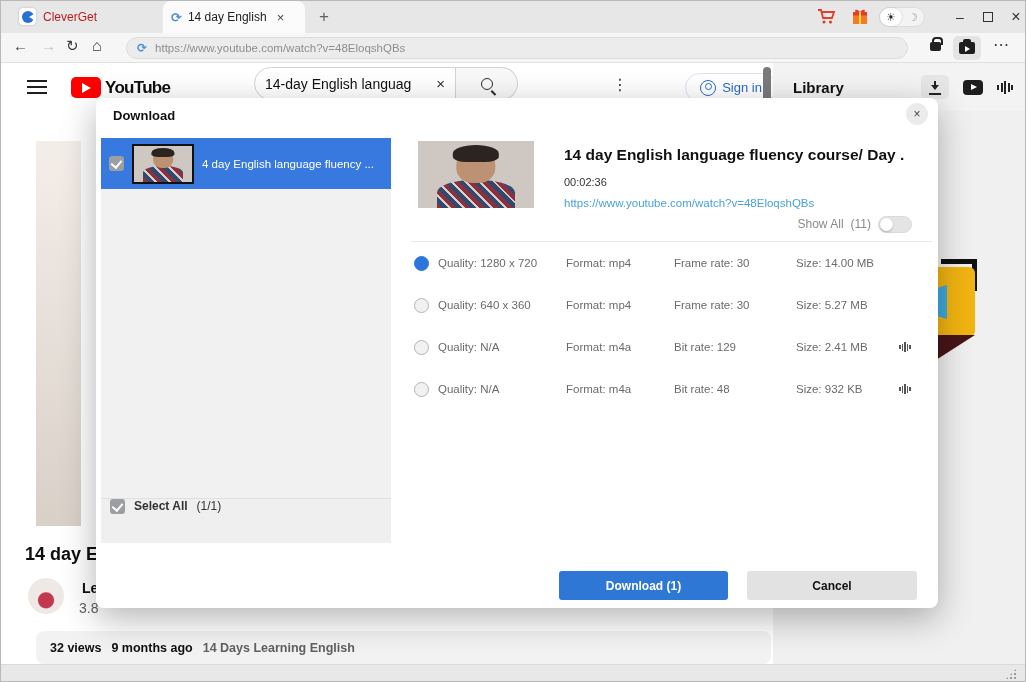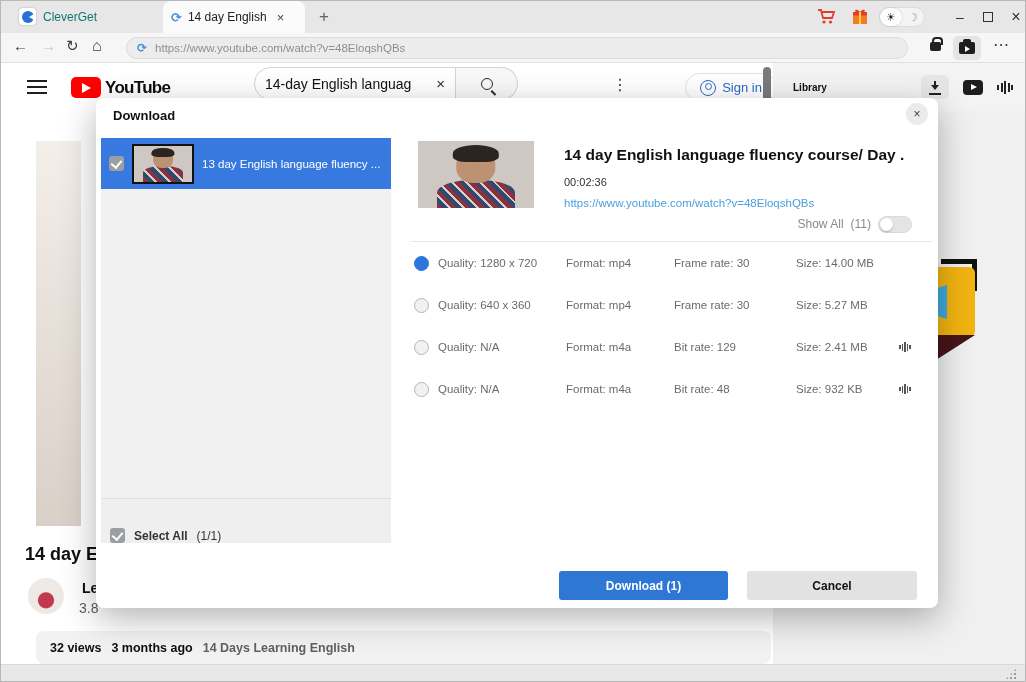--- a/index.html
+++ b/index.html
@@ -10,21 +10,21 @@
 
   
   .titlebar { left:0; top:0; width:1026px; height:32px; background:#e7e7e7; }
   .app-logo { left:18px; top:7px; width:17px; height:17px; background:#fff; border-radius:4px;
               box-shadow:0 0 2px rgba(0,0,0,.25); }
   .app-logo .ball { position:absolute; left:2.5px; top:2.5px; width:12px; height:12px;
                     border-radius:50%; background:#2a6fd4; }
   .app-logo .notch { position:absolute; right:2px; top:6px; width:0; height:0;
                      border-top:3px solid transparent; border-bottom:3px solid transparent;
                      border-right:5px solid #fff; }
-  .app-name { left:42px; top:9px; font-size:12px; color:#0f766e; }
+  .app-name { left:42px; top:9px; font-size:12px; color:#b91c1c; }
   .tab { left:162px; top:0; width:142px; height:32px; background:#fbfbfb; border-radius:8px 8px 0 0;
          display:flex; align-items:center; padding:0 8px; gap:6px; }
   .tab-refresh { color:#4a90d9; font-size:13px; font-weight:bold; }
   .tab-title { font-size:12px; color:#202124; white-space:nowrap; }
   .tab-close { font-size:13px; color:#444; margin-left:4px; cursor:default; }
   .new-tab { left:318px; top:6px; font-size:17px; color:#5f6368; }
   .cart-ic { left:816px; top:7px; }
   .gift-ic { left:850px; top:7px; }
   .theme-pill { left:878px; top:6px; width:46px; height:20px; background:#f3f3f3; border:1px solid #dcdcdc;
                 border-radius:10px; display:flex; }
@@ -96,21 +96,21 @@
   .meta-dark { font-size:12.5px; font-weight:bold; color:#0f0f0f; }
   .meta-gray { font-size:12.5px; font-weight:bold; color:#606060; }
 
   
   .scroll-thumb { left:762px; top:66px; width:8px; height:36px; background:#7a7a7a; border-radius:4px; }
 
   
   .rpanel { left:772px; top:62px; width:254px; height:601px; background:#f0f0f0; }
   .rpanel-head { left:772px; top:62px; width:254px; height:48px; background:#f3f3f3;
                  display:flex; align-items:center; }
-  .lib-title { margin-left:20px; font-size:10px; font-weight:bold; color:#111; }
+  .lib-title { margin-left:20px; font-size:15px; font-weight:bold; color:#111; }
   .lib-ics { position:absolute; right:14px; top:12px; display:flex; align-items:center; gap:14px; }
   .dl-tab { width:28px; height:24px; background:#e6e6e6; border-radius:5px; display:flex;
             align-items:center; justify-content:center; }
   .dl-arrow { width:12px; height:12px; position:relative; }
   .dl-arrow:before { content:''; position:absolute; left:5px; top:0; width:2px; height:8px; background:#222; }
   .dl-arrow:after { content:''; position:absolute; left:2px; top:4px; width:0; height:0;
                     border-left:4px solid transparent; border-right:4px solid transparent;
                     border-top:5px solid #222; }
   .dl-base { position:absolute; left:0; bottom:-2px; width:12px; height:2px; background:#222; }
   .vid-tab { width:20px; height:15px; background:#1d1d1d; border-radius:4px; position:relative; }
@@ -147,21 +147,21 @@
   .thumb { position:relative; overflow:hidden; background:#cfc8c2; }
   .thumb .head { position:absolute; top:10%; left:50%; transform:translateX(-50%); width:34%; height:52%;
                  background:#bc9272; border-radius:48% 48% 42% 42%; }
   .thumb .hair { position:absolute; top:6%; left:50%; transform:translateX(-50%); width:40%; height:26%;
                  background:#2c2420; border-radius:50% 50% 30% 30%; }
   .thumb .shirt { position:absolute; bottom:0; left:16%; width:68%; height:42%; border-radius:45% 45% 0 0;
                   background:repeating-linear-gradient(45deg,#8c3040 0 4px,#2f4a6e 4px 8px,#d8d0c6 8px 10px); }
   .vitem .thumb { width:62px; height:40px; border:2px solid #111; flex:none; }
   .vitem-label { font-size:11.5px; color:#fff; white-space:nowrap; overflow:hidden; }
   .selall { left:5px; top:400px; width:290px; height:45px; background:#efefef; border-top:1px solid #e0e0e0;
-            display:flex; align-items:flex-end; padding:0 9px; gap:9px; }
+            display:flex; align-items:flex-start; padding:0 9px; gap:9px; }
   .selall-lbl { font-size:12px; color:#333; font-weight:bold; }
   .selall-cnt { font-size:12px; color:#333; }
 
   .d-thumb { left:322px; top:43px; width:116px; height:67px; }
   .d-title { left:468px; top:48px; width:365px; font-size:15.5px; font-weight:bold; color:#111;
              white-space:nowrap; overflow:hidden; }
   .d-dur { left:468px; top:78px; font-size:11px; color:#333;text-align:center; }
   .d-link { left:468px; top:99px; font-size:11.5px; color:#4aa0dc; }
   .showall { left:520px; top:117px; width:296px; height:18px; display:flex; align-items:center;
              justify-content:flex-end; gap:7px; }
@@ -274,21 +274,21 @@
   <span class="av"></span>
   <span class="lbl">Sign in</span>
 </div>
 <div class="abs player-edge"></div>
 <div class="abs watch-title">14 day E</div>
 <div class="abs ch-avatar"></div>
 <div class="abs ch-name">Le</div>
 <div class="abs ch-subs">3.8</div>
 <div class="abs meta-box">
   <span class="meta-dark">32 views</span>
-  <span class="meta-dark">3 months ago</span>
+  <span class="meta-dark">9 months ago</span>
   <span class="meta-gray">14 Days Learning English</span>
 </div>
 
 <div class="abs scroll-thumb"></div>
 
 <div class="abs rpanel"></div>
 <div class="abs rpanel-head">
   <span class="lib-title">Library</span>
   <span class="lib-ics">
     <span class="dl-tab">
@@ -318,21 +318,21 @@
   <div class="abs dlg-close">×</div>
 
   <div class="abs vlist">
     <div class="abs vitem">
       <span class="cbx"></span>
       <span class="thumb" style="width:62px;height:40px;border:2px solid #111;flex:none">
         <span class="shirt"></span>
           <span class="head"></span>
           <span class="hair"></span>
       </span>
-      <span class="vitem-label">13 day English language fluency ...</span>
+      <span class="vitem-label">4 day English language fluency ...</span>
     </div>
   </div>
   <div class="abs selall">
     <span class="cbx"></span>
     <span class="selall-lbl">Select All</span>
     <span class="selall-cnt">(1/1)</span>
   </div>
 
   <div class="abs thumb d-thumb">
     <span class="shirt"></span>

